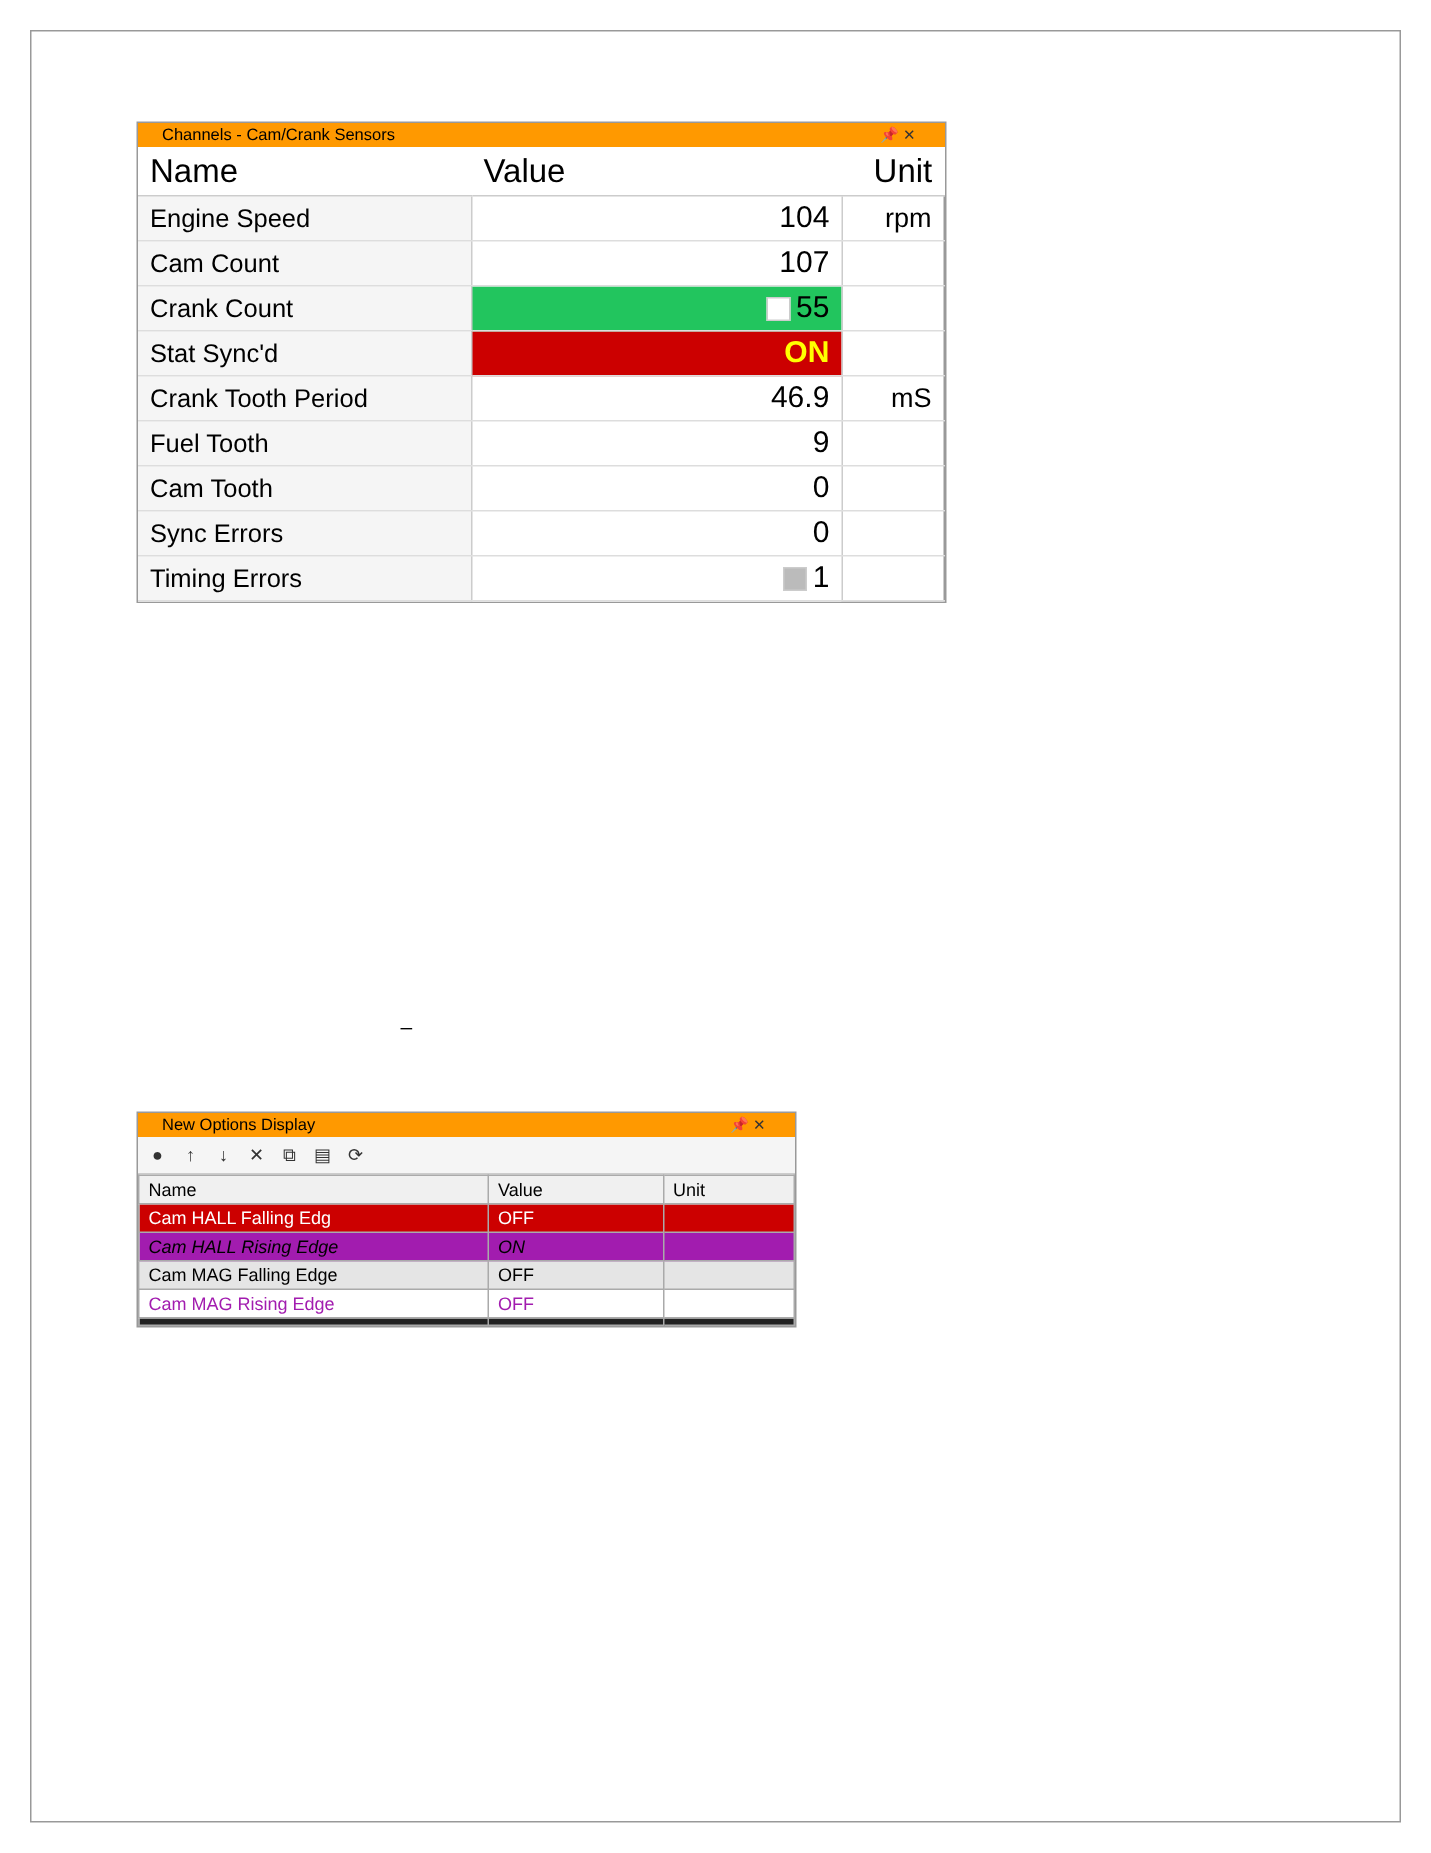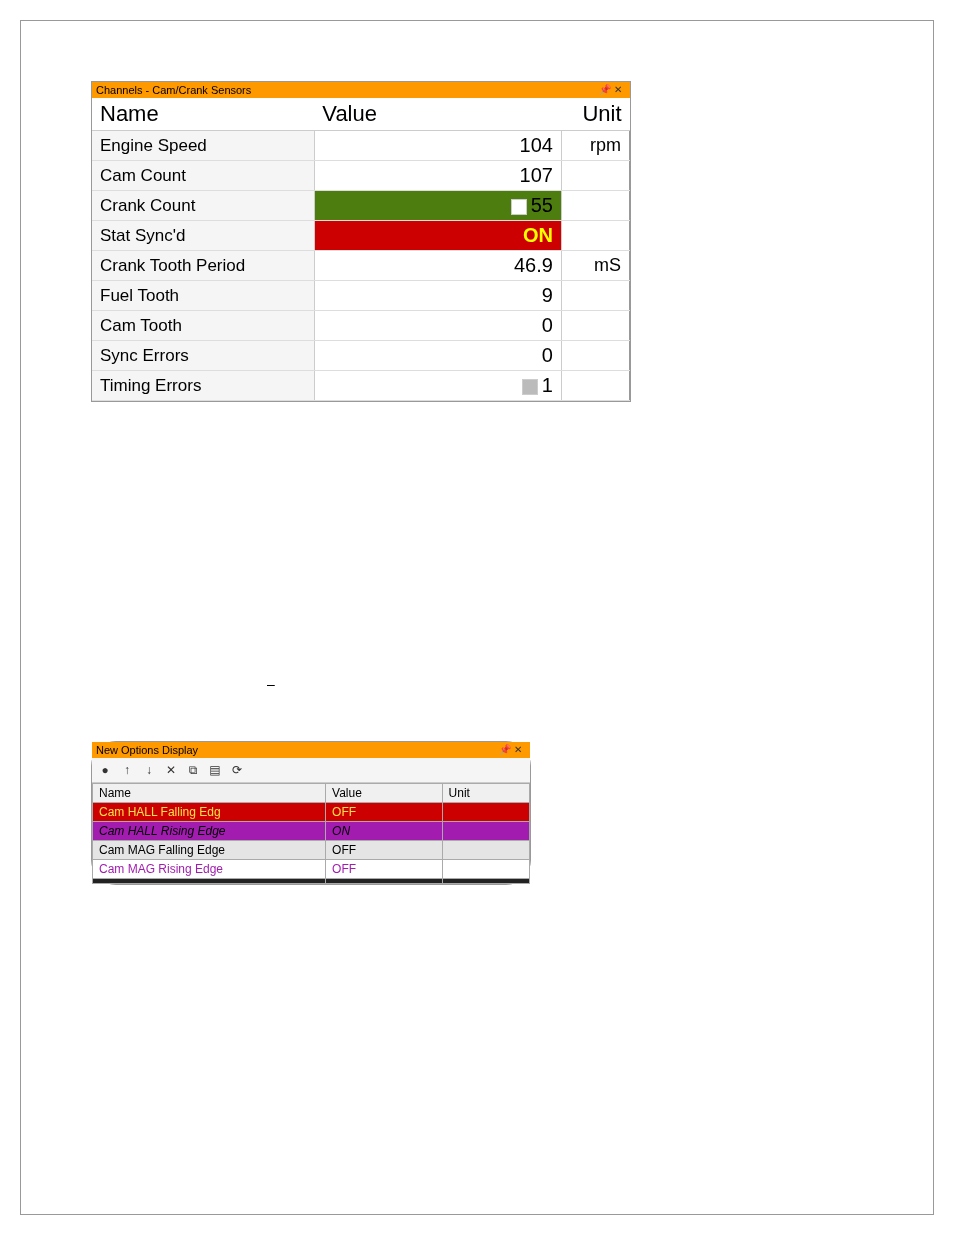--- a/index.html
+++ b/index.html
@@ -22,21 +22,21 @@
     .panel {
       position: absolute;
       border: 1px solid #999;
       background: #fff;
     }
     .panel-titlebar {
       background: #f90;
       display: flex;
       align-items: center;
       justify-content: space-between;
-      padding: 2px 4px;
+      padding: 2px 16px;
       font-size: 11px;
       color: #000;
     }
     .panel-titlebar-icons {
       display: flex;
       gap: 3px;
     }
     .titlebar-icon {
       width: 12px;
       height: 12px;
@@ -103,21 +103,20 @@
     .header-row th {
       font-size: 22px !important;
       font-weight: normal;
     }
 
     
     .bottom-panel {
       top: 720px;
       left: 70px;
       width: 440px;
-      border-radius: 25px;
     }
 
     .toolbar-row {
       display: flex;
       align-items: center;
       gap: 4px;
       padding: 3px 4px;
       background: #f5f5f5;
       border-bottom: 1px solid #ccc;
     }
@@ -190,21 +189,21 @@
             <td class="value-col" style="background: rgb(255, 255, 255); color: rgb(0, 0, 0);"><span>104</span></td>
             <td class="unit-col">rpm</td>
           </tr>
           <tr>
             <td class="name-col">Cam Count</td>
             <td class="value-col" style="background: rgb(255, 255, 255); color: rgb(0, 0, 0);"><span>107</span></td>
             <td class="unit-col"></td>
           </tr>
           <tr>
             <td class="name-col">Crank Count</td>
-            <td class="value-col" style="background: #4d7c0f; color: rgb(0, 0, 0);"><span style="display: inline-block; width: 16px; height: 16px; vertical-align: middle; margin-right: 4px; border: 1px solid rgb(204, 204, 204); background: rgb(255, 255, 255);"></span><span>55</span></td>
+            <td class="value-col" style="background: #22c55e; color: rgb(0, 0, 0);"><span style="display: inline-block; width: 16px; height: 16px; vertical-align: middle; margin-right: 4px; border: 1px solid rgb(204, 204, 204); background: rgb(255, 255, 255);"></span><span>55</span></td>
             <td class="unit-col"></td>
           </tr>
           <tr>
             <td class="name-col">Stat Sync'd</td>
             <td class="value-col" style="background: rgb(204, 0, 0); color: rgb(255, 255, 0); font-weight: bold;"><span>ON</span></td>
             <td class="unit-col"></td>
           </tr>
           <tr>
             <td class="name-col">Crank Tooth Period</td>
             <td class="value-col" style="background: rgb(255, 255, 255); color: rgb(0, 0, 0);"><span>46.9</span></td>
@@ -257,21 +256,21 @@
     </div>
     <table class="options-table">
       <thead>
         <tr>
           <th class="name-cell">Name</th>
           <th class="value-cell">Value</th>
           <th class="unit-cell">Unit</th>
         </tr>
       </thead>
       <tbody id="options-tbody">
-      <tr style="background: rgb(204, 0, 0); color: #fde047; padding-left: 28px;">
+      <tr style="background: rgb(204, 0, 0); color: #ffffff; padding-left: 28px;">
             <td class="name-cell">Cam HALL Falling Edg</td>
             <td class="value-cell">OFF</td>
             <td class="unit-cell"></td>
           </tr>
           <tr style="background: #a21caf; color: rgb(0, 0, 0); font-style: italic;">
             <td class="name-cell">Cam HALL Rising Edge</td>
             <td class="value-cell">ON</td>
             <td class="unit-cell"></td>
           </tr>
           <tr style="background: #e5e5e5; color: rgb(0, 0, 0);">

